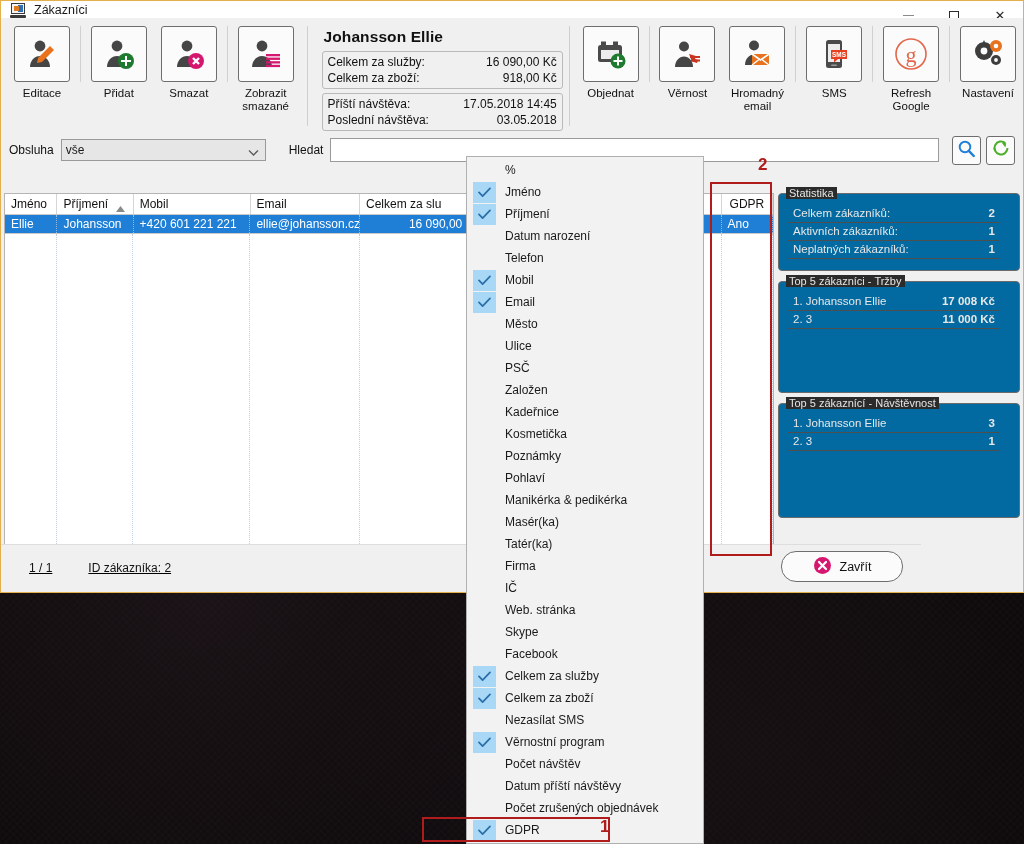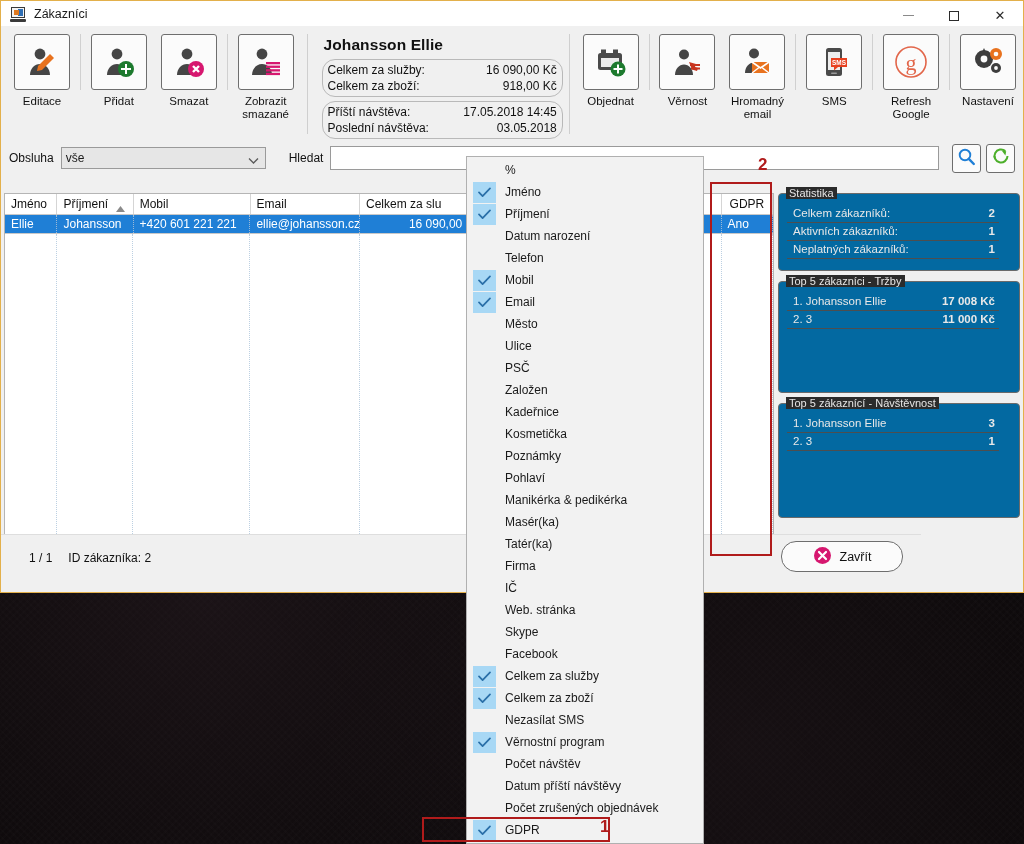--- a/index.html
+++ b/index.html
@@ -27,21 +27,21 @@
   #window {
     position: absolute; left: 0; top: 0;
     width: 1024px; height: 593px;
     background: #f0f0f0;
     border: 1px solid #e3b04b;
     border-top-width: 1px;
     overflow: hidden;
   }
   
   #titlebar {
-    height: 25px; background: #ffffff;
+    height: 17px; background: #ffffff;
     display: flex; align-items: center;
     position: relative;
   }
   .title-ico {
     width: 16px; height: 16px; margin-left: 9px; margin-right: 8px;
     position: relative; flex: none;
   }
   .title-ico .scr {
     position: absolute; left: 1px; top: 1px; width: 14px; height: 11px;
     background: #f4f4f4; border: 1px solid #3a3a3a;
@@ -81,21 +81,21 @@
     margin-top: 5px; font-size: 11.5px; color: #111; text-align: center;
     line-height: 13px; width: 68px;
   }
   .tsep { width: 1px; height: 56px; background: #d0d0d0; margin: 0 3px; align-self: flex-start; }
   .vsep-tall { width: 1px; height: 100px; background: #cfcfcf; margin: 0 6px 0 6px; }
 
   
   #infopanel { margin-left: 8px; width: 285px; padding-top: 2px; }
   #custname { font-size: 15.5px; font-weight: bold; color: #111; margin: 0 0 5px 2px; letter-spacing: .1px; }
   .infobox {
-    border: 1px solid #b9b9b9; border-radius: 13px;
+    border: 1px solid #b9b9b9; border-radius: 3px;
     padding: 2px 5px; margin-bottom: 4px; background: #f0f0f0;
   }
   .inforow { display: flex; justify-content: space-between; font-size: 12px; color: #111; line-height: 16px; }
   .inforow .k { white-space: nowrap; }
   .inforow .v { white-space: nowrap; }
 
   
   #filterbar {
     height: 38px; background: #f0f0f0;
     display: flex; align-items: center; padding: 0 8px;
@@ -153,26 +153,26 @@
   .srow {
     display: flex; justify-content: space-between; align-items: center;
     font-size: 11.5px; padding: 2px 4px 3px 6px;
     border-bottom: 1px solid #4e4e4e;
   }
   .srow .sv { font-weight: bold; }
   .srow:last-child { border-bottom: 1px solid #4e4e4e; }
 
   
   #statusbar {
-    position: absolute; left: 0; bottom: 12px; width: 920px; height: 46px;
+    position: absolute; left: 0; bottom: 2px; width: 920px; height: 46px;
     background: #f0f0f0; border-top: 1px solid #dedede;
-    display: flex; align-items: center;
+    display: flex; align-items: center; text-decoration: underline;
   }
   #statusbar .pg { font-size: 12px; color: #111; margin-left: 28px; }
-  #statusbar .idtxt { font-size: 12px; color: #111; margin-left: 16px; }
+  #statusbar .idtxt { font-size: 12px; color: #111; margin-left: 36px; }
   #closebtn {
     position: absolute; right: 18px; top: 6px; width: 122px; height: 31px;
     background: #fbfbfb; border: 1px solid #6e6e6e; border-radius: 15px;
     display: flex; align-items: center; justify-content: center; gap: 8px;
     font-size: 12.5px; color: #111;
   }
 
   
   #menu {
     position: absolute; left: 466px; top: 156px; width: 238px; height: 688px;

